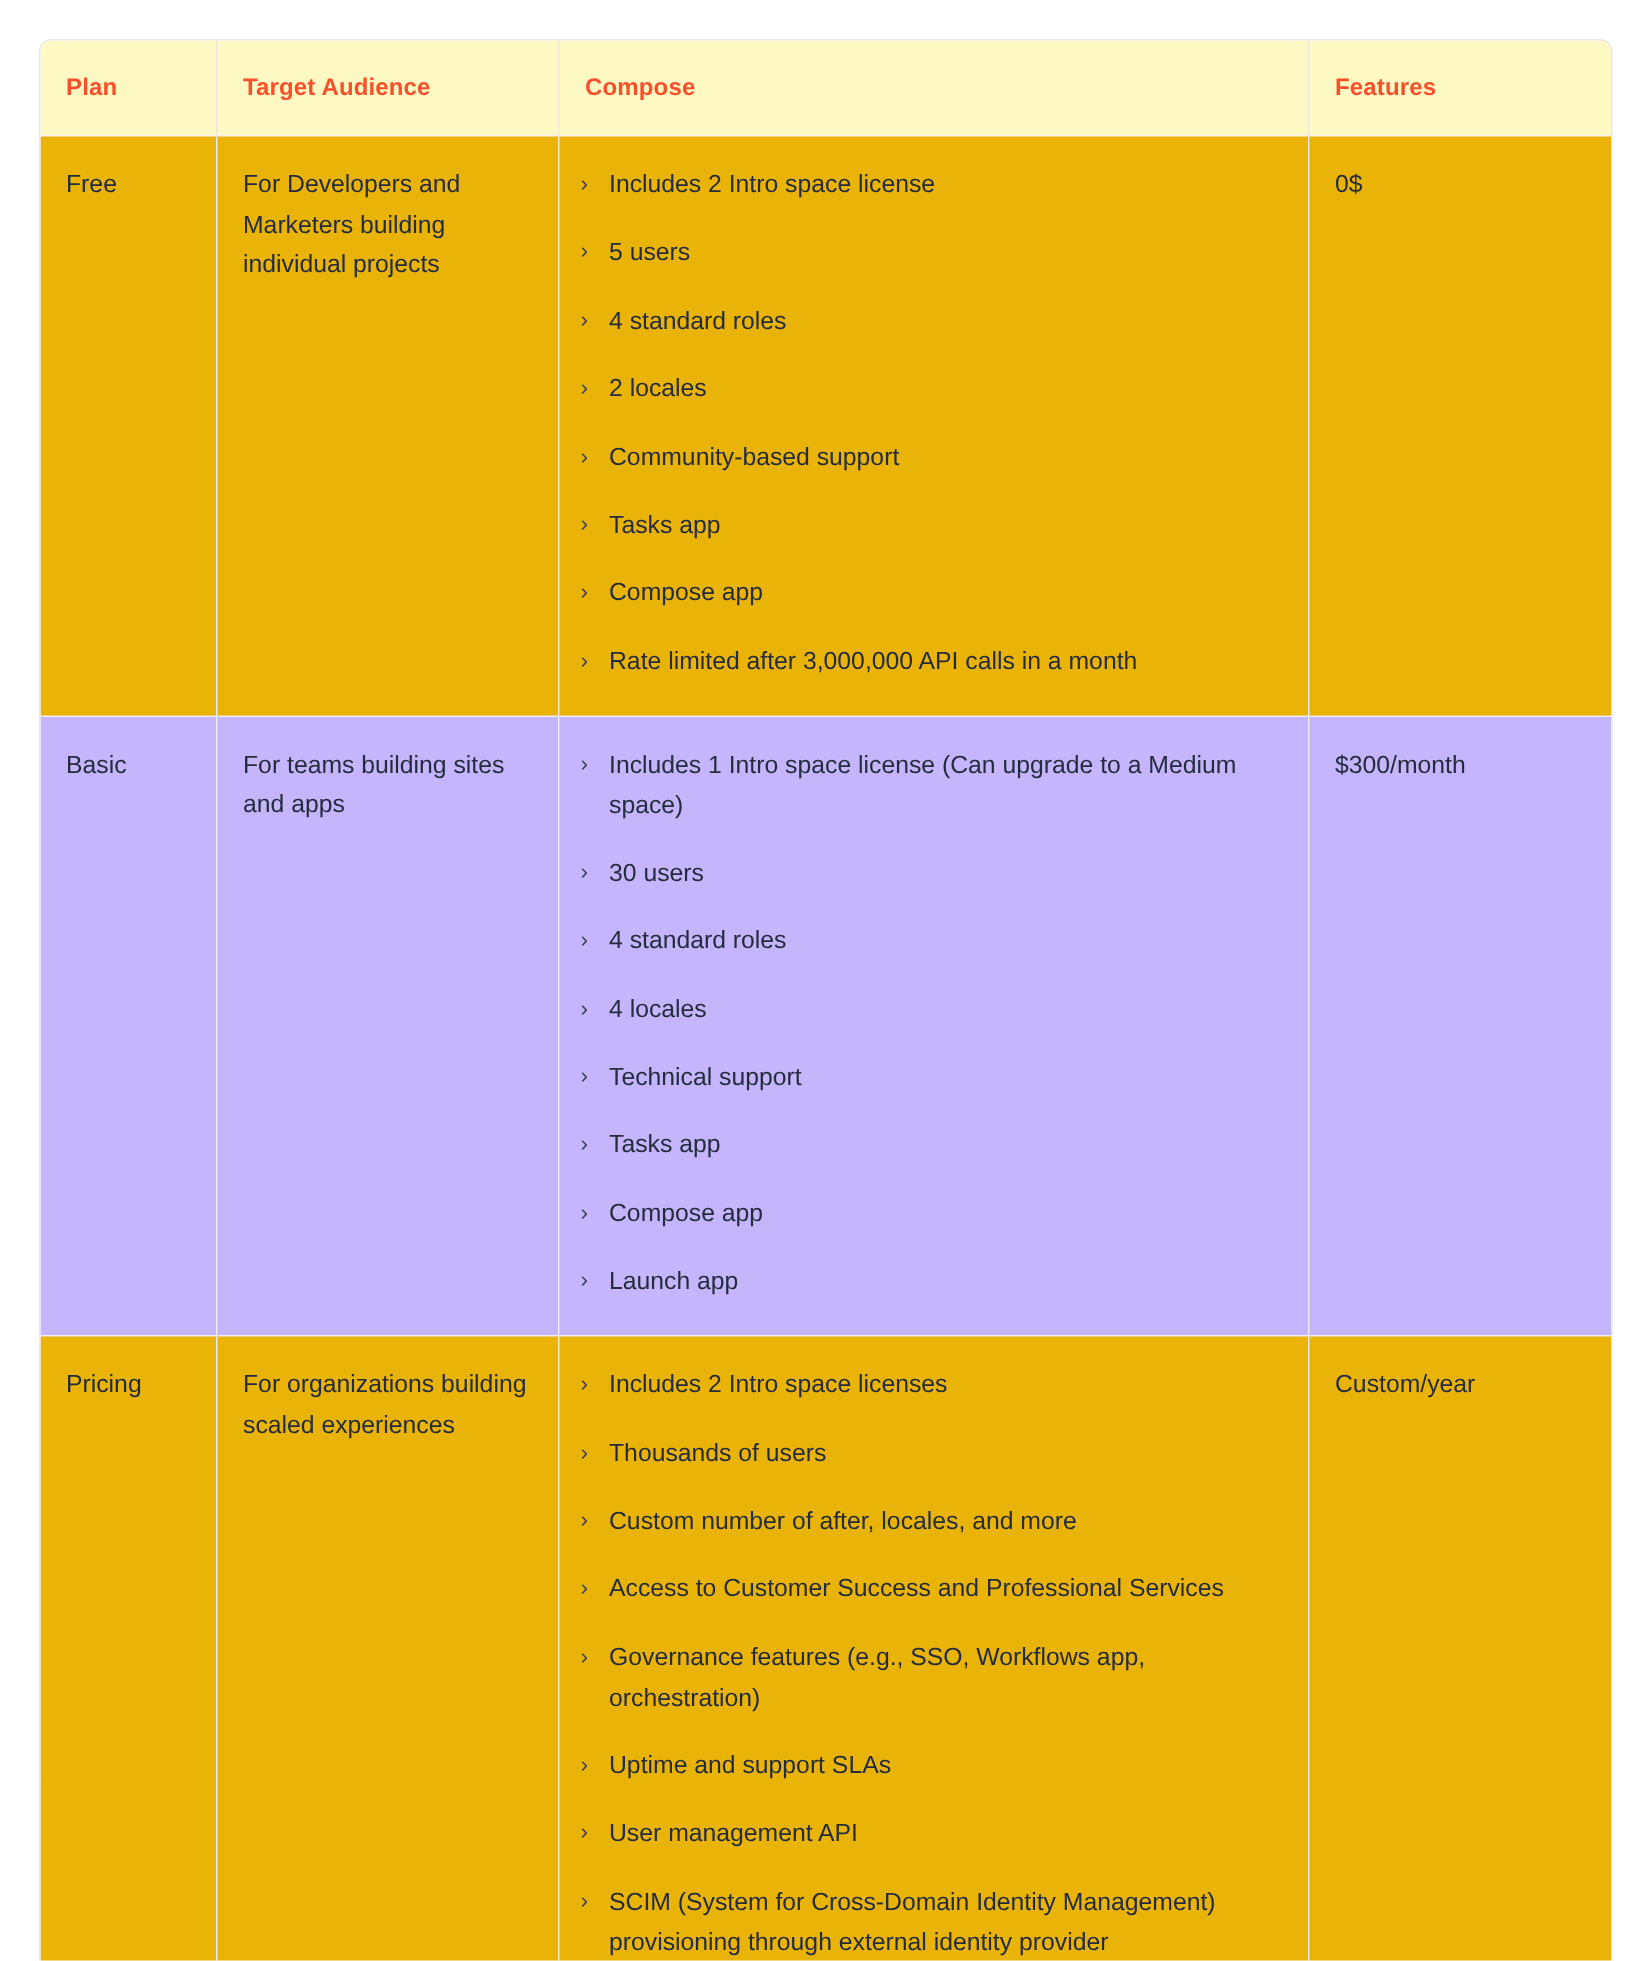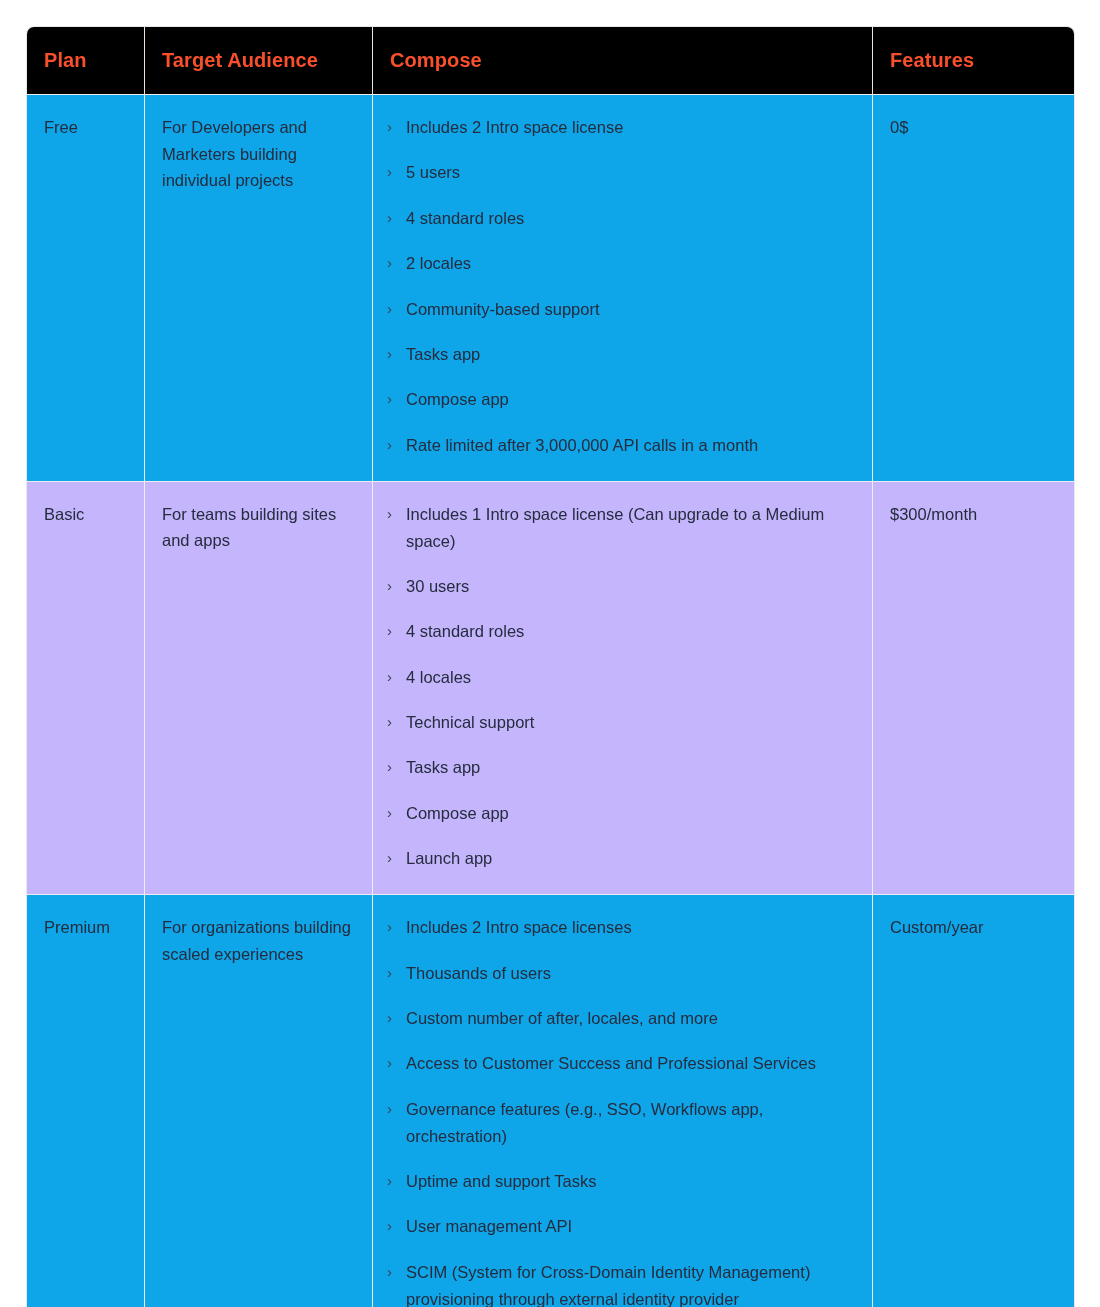--- a/index.html
+++ b/index.html
@@ -33,23 +33,23 @@
     overflow: hidden;
     background: #ffffff;
   }
 
   col.col-plan        { width: 118px; }
   col.col-audience    { width: 228px; }
   col.col-features    { width: 500px; }
   col.col-pricing     { width: 201px; }
 
   thead th {
-    background: #000000;
+    background: #fef9c3;
     color: #f9502b;
-    font-size: 20px;
+    font-size: 16px;
     font-weight: bold;
     text-align: left;
     padding: 22px 18px 22px 17px;
     vertical-align: middle;
     border-right: 1px solid #f3e2da;
     border-bottom: 1px solid #eceef2;
     letter-spacing: 0.1px;
     height: 64px;
     box-sizing: border-box;
   }
@@ -62,21 +62,21 @@
     color: #242c3d;
     padding: 19px 18px 22px 17px;
     border-right: 1px solid #eceef2;
     border-bottom: 1px solid #eceef2;
     box-sizing: border-box;
   }
   tbody td:last-child { border-right: none; }
   tbody tr:last-child td { border-bottom: none; }
 
   tbody tr.row-shaded td { background: #c4b5fd; }
-  tbody tr.row-plain  td { background: #0ea5e9; }
+  tbody tr.row-plain  td { background: #eab308; }
 
   td.cell-features { padding-left: 14px; padding-right: 14px; }
 
   ul.feature-list {
     list-style: none;
     margin: 0;
     padding: 0;
   }
   ul.feature-list li {
     position: relative;
@@ -169,33 +169,33 @@
             <li><span class="chev">›</span><span>Launch app</span></li>
           </ul>
         </td>
         <td>
           <span class="price-text">$300/month</span>
         </td>
       </tr>
 
       <tr class="row-plain">
         <td>
-          <span class="plan-name">Premium</span>
+          <span class="plan-name">Pricing</span>
         </td>
         <td>
           <span class="audience-text">For organizations building scaled experiences</span>
         </td>
         <td class="cell-features">
           <ul class="feature-list">
             <li><span class="chev">›</span><span>Includes 2 Intro space licenses</span></li>
             <li><span class="chev">›</span><span>Thousands of users</span></li>
             <li><span class="chev">›</span><span>Custom number of after, locales, and more</span></li>
             <li><span class="chev">›</span><span>Access to Customer Success and Professional Services</span></li>
             <li><span class="chev">›</span><span>Governance features (e.g., SSO, Workflows app, orchestration)</span></li>
-            <li><span class="chev">›</span><span>Uptime and support Tasks</span></li>
+            <li><span class="chev">›</span><span>Uptime and support SLAs</span></li>
             <li><span class="chev">›</span><span>User management API</span></li>
             <li><span class="chev">›</span><span>SCIM (System for Cross-Domain Identity Management) provisioning through external identity provider</span></li>
 
           </ul>
         </td>
         <td>
           <span class="price-text">Custom/year</span>
         </td>
       </tr>
 

